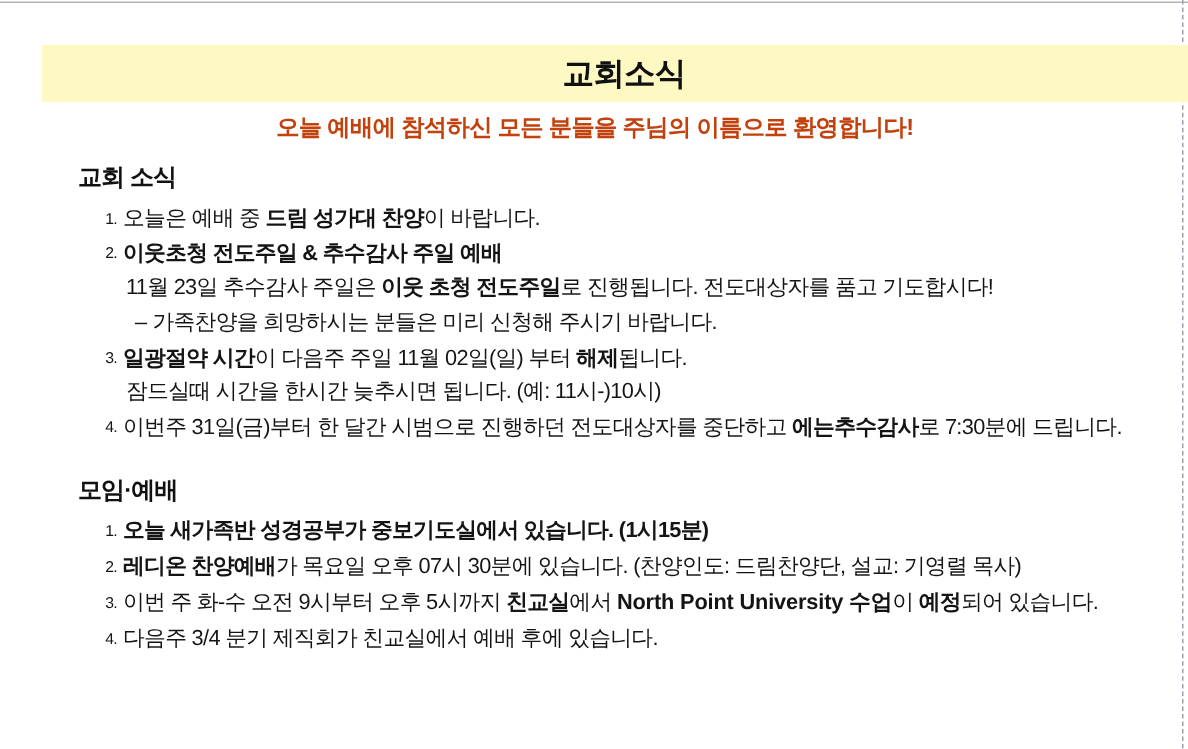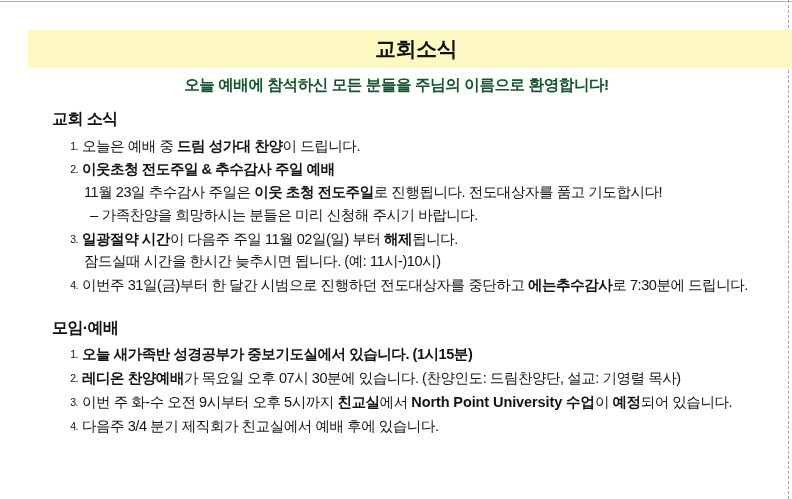--- a/index.html
+++ b/index.html
@@ -65,21 +65,21 @@
 
   .subtitle {
     position: absolute;
     left: 28px;
     top: 75px;
     width: 737px;
     text-align: center;
     font-size: 15.5px;
     font-weight: 700;
     letter-spacing: -0.4px;
-    color: #14532d;
+    color: #c2410c;
   }
 
   
   .content {
     position: absolute;
     left: 0;
     top: 108px;
     width: 792px;
     padding-left: 14px;
   }
@@ -160,21 +160,21 @@
     <div class="banner-title">교회소식</div>
   </div>
 
   <div class="subtitle">오늘 예배에 참석하신 모든 분들을 주님의 이름으로 환영합니다!</div>
 
   <div class="content" id="content-root">
       <div class="section">
         <div class="section-heading">교회 소식</div>
         <div class="item">
           <span class="item-num">1.</span>
-          <span class="item-line"><span>오늘은 예배 중 </span><span class="b">드림 성가대 찬양</span><span>이 드립니다.</span></span>
+          <span class="item-line"><span>오늘은 예배 중 </span><span class="b">드림 성가대 찬양</span><span>이 바랍니다.</span></span>
         </div>
         <div class="item">
           <span class="item-num">2.</span>
           <span class="item-line"><span class="b">이웃초청 전도주일 &amp; 추수감사 주일 예배</span></span>
           <span class="cont"><span>11월 23일 추수감사 주일은 </span><span class="b">이웃 초청 전도주일</span><span>로 진행됩니다. 전도대상자를 품고 기도합시다!</span></span>
           <span class="dash"><span class="dash-mark">–</span><span>가족찬양을 희망하시는 분들은 미리 신청해 주시기 바랍니다.</span></span>
         </div>
         <div class="item">
           <span class="item-num">3.</span>
           <span class="item-line"><span class="b">일광절약 시간</span><span>이 다음주 주일 11월 02일(일) 부터 </span><span class="b">해제</span><span>됩니다.</span></span>

